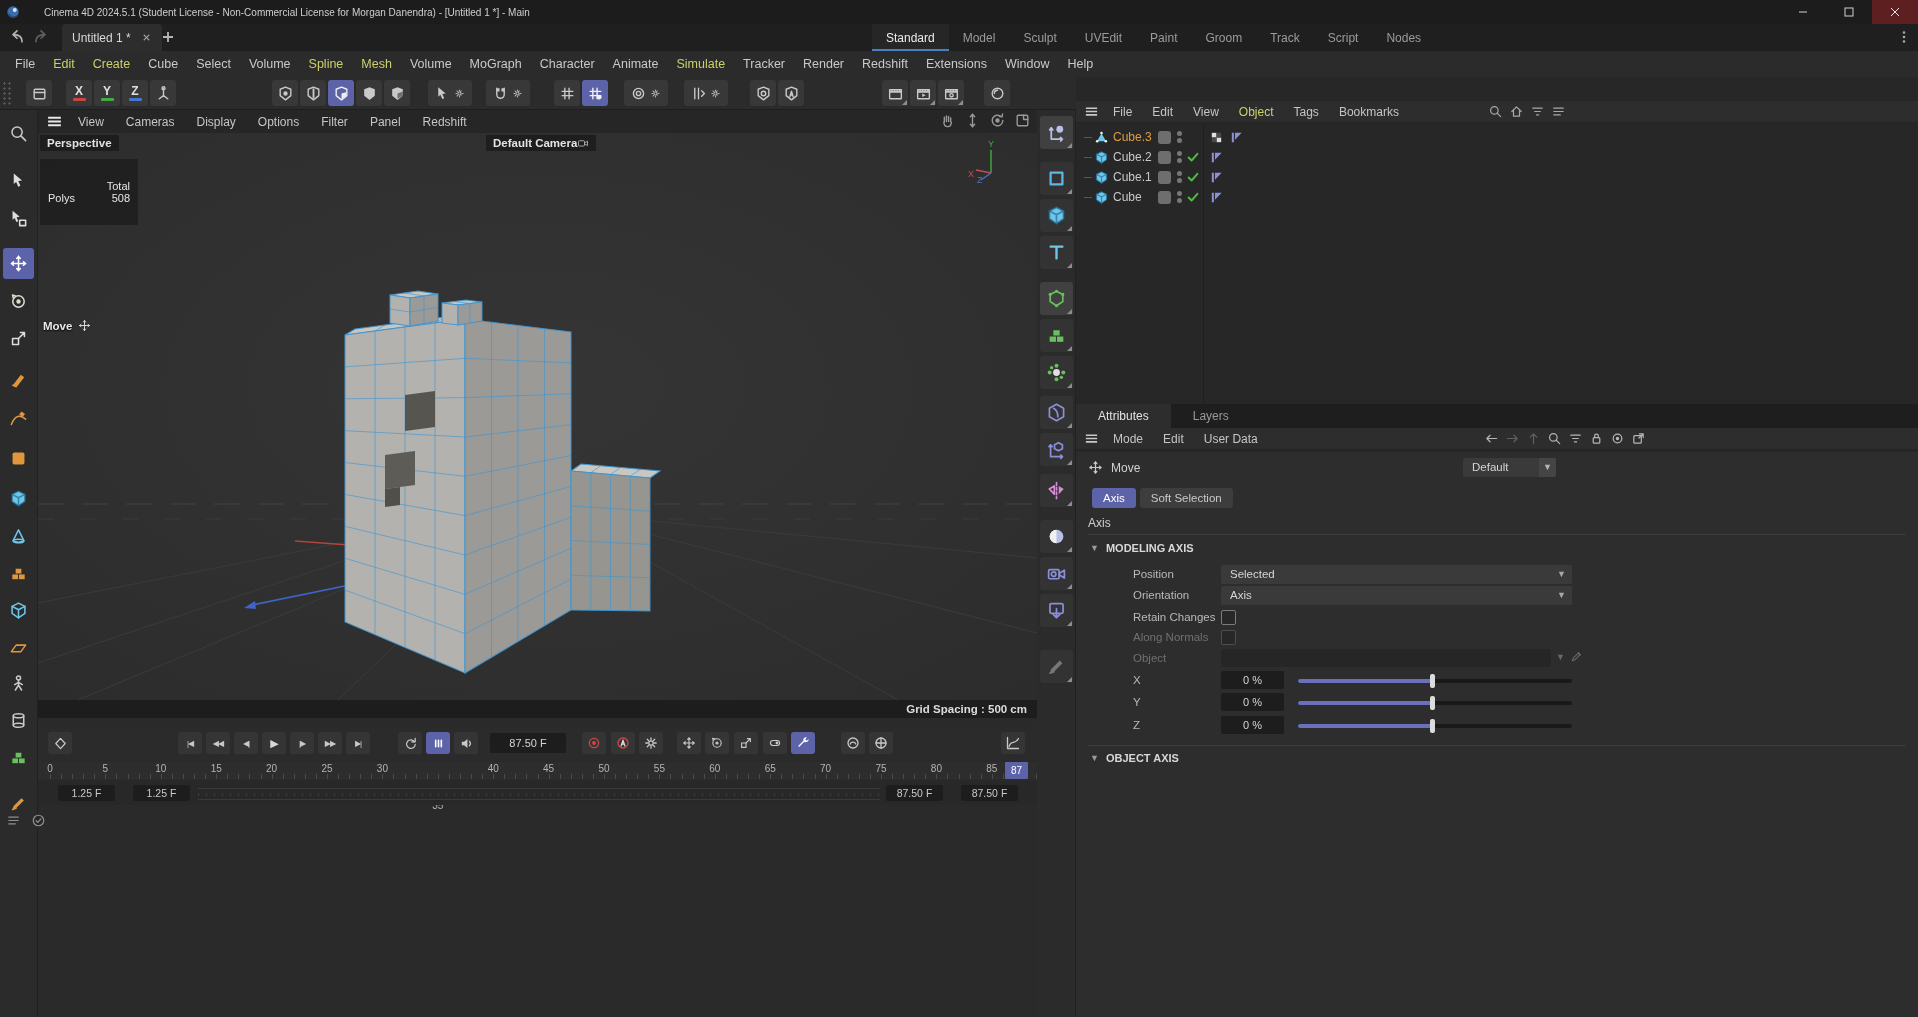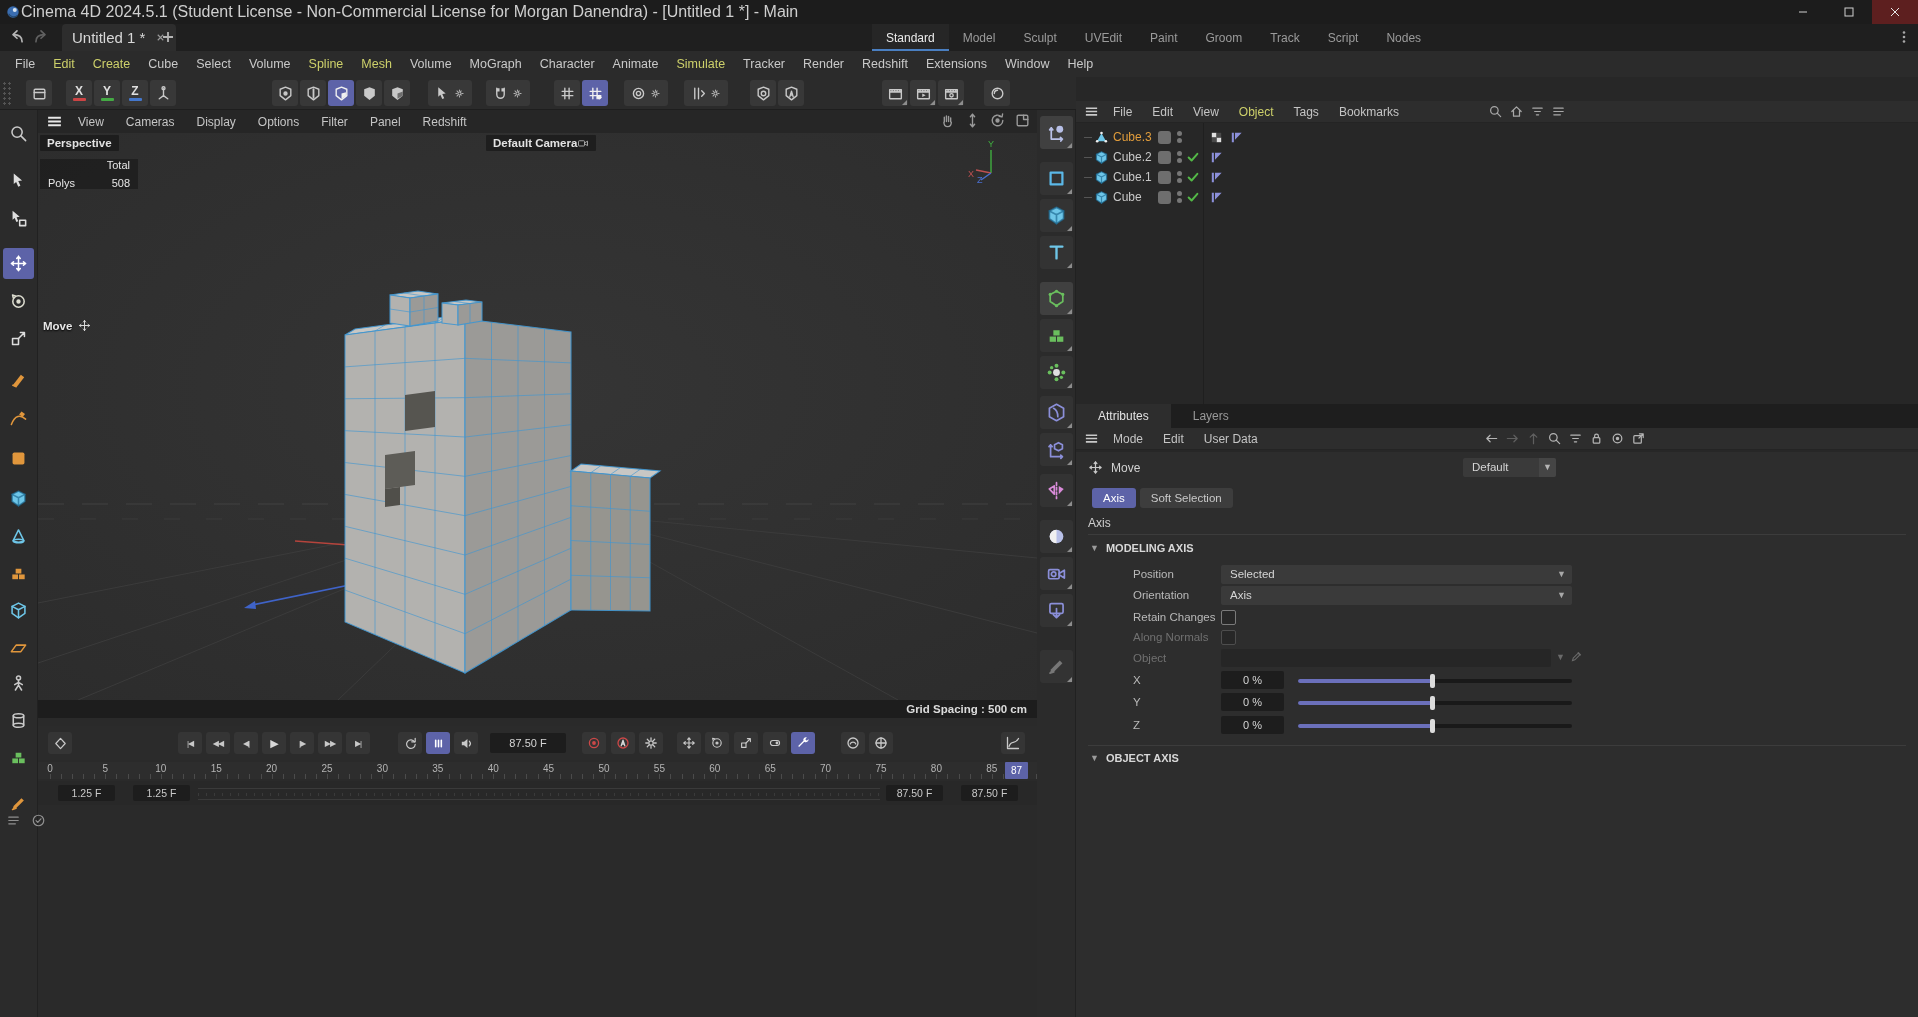--- a/index.html
+++ b/index.html
@@ -5,21 +5,21 @@
   html,body{margin:0;padding:0;background:#111;}
   #root{position:relative;width:1918px;height:1017px;background:#2a2a2a;overflow:hidden;
         font-family:"Liberation Sans",sans-serif;font-size:12px;color:#c8c8c8;
         -webkit-user-select:none;user-select:none;}
   .ico{display:inline-flex;align-items:center;justify-content:center;line-height:0;}
   svg{display:block;}
 
   
   #titlebar{position:absolute;left:0;top:0;width:1918px;height:24px;background:#1c1c1c;
             display:flex;align-items:center;}
-  #titlebar .title{margin-left:1px;color:#cfcfcf;font-size:16px;white-space:nowrap;}
+  #titlebar .title{margin-left:24px;color:#cfcfcf;font-size:10px;white-space:nowrap;}
   #wincontrols{position:absolute;right:0;top:0;height:24px;display:flex;}
   #wincontrols .wc{width:46px;height:24px;display:flex;align-items:center;justify-content:center;color:#d0d0d0;}
   #wincontrols .wc.close{background:#5d1f1f;}
 
   
   #tabrow{position:absolute;left:0;top:24px;width:1918px;height:27px;background:#1f1f1f;}
   #undoredo{position:absolute;left:8px;top:3px;display:flex;gap:6px;}
   #doctab{position:absolute;left:62px;top:0;height:27px;background:#2d2d2d;border-radius:4px 4px 0 0;
           display:flex;align-items:center;padding:0 10px;gap:10px;color:#d8d8d8;}
   #addtab{position:absolute;left:160px;top:5px;}
@@ -61,21 +61,21 @@
           align-items:center;padding-left:8px;box-sizing:border-box;}
   #vpmenu .mi{padding:0 11px;color:#c5c5c5;font-size:12px;}
   #vpmenu-icons{position:absolute;right:6px;top:2px;display:flex;gap:8px;}
   #vpcanvas{position:absolute;left:0;top:23px;width:999px;height:567px;overflow:hidden;background:#2f2f2f;}
   #vpfooter{position:absolute;left:0;top:590px;width:999px;height:18px;background:#1d1d1d;
             display:flex;align-items:center;justify-content:flex-end;padding-right:10px;box-sizing:border-box;
             color:#dcdcdc;font-size:11.5px;font-weight:bold;}
   .vplabel{position:absolute;background:rgba(24,24,24,.72);color:#e2e2e2;font-size:11.5px;
            font-weight:bold;padding:2px 7px;border-radius:1px;}
   #vphud{position:absolute;left:2px;top:26px;background:rgba(15,15,15,.45);color:#e6e6e6;
-         font-size:11px;padding:0 8px;display:grid;grid-template-columns:40px 42px;row-gap:6px;}
+         font-size:11px;padding:21px 8px;display:grid;grid-template-columns:40px 42px;}
   #vphud .r{text-align:right;}
   #toolhint{position:absolute;left:5px;top:186px;color:#e8e8e8;font-size:11.5px;font-weight:bold;
             display:flex;align-items:center;gap:6px;text-shadow:0 1px 2px #000;}
   #gizmo{position:absolute;right:24px;top:4px;}
 
   
   #modetools{position:absolute;left:1037px;top:110px;width:39px;height:907px;background:#2b2b2b;
              border-right:1px solid #212121;box-sizing:border-box;}
   .mtile{position:absolute;left:3px;width:33px;height:33px;background:#333333;border-radius:3px;
          display:flex;align-items:center;justify-content:center;}
@@ -203,21 +203,21 @@
       <span class="ico">
           <svg viewBox="0 0 16 16" width="18" height="18">
             <g fill="none" stroke="#606060" stroke-width="1.5" stroke-linecap="round" stroke-linejoin="round">
               <path d="M3.5 13c0-4.5 2.5-6.2 7.5-6.2"></path>
               <path d="M8 3.5l3.5 3.3L8 10"></path>
             </g>
           </svg>
         </span>
     </div>
     <div id="doctab">
-      <span style="font-size:15px">Untitled 1 *</span>
+      <span style="font-size:12px">Untitled 1 *</span>
       <span class="ico">
           <svg viewBox="0 0 16 16" width="11" height="11">
             <path d="M4 4l8 8M12 4l-8 8" stroke="#9a9a9a" stroke-width="1.6"></path>
           </svg>
         </span>
     </div>
     <span id="addtab" class="ico">
         <svg viewBox="0 0 16 16" width="16" height="16">
           <path d="M8 3v10M3 8h10" stroke="#b5b5b5" stroke-width="1.8"></path>
         </svg>
@@ -1045,21 +1045,21 @@
     </div>
   <div id="ruler">
       <div class="ticks"></div>
       <span class="rlab" style="left: 12px;">0</span>
       <span class="rlab" style="left: 67.4px;">5</span>
       <span class="rlab" style="left: 122.8px;">10</span>
       <span class="rlab" style="left: 178.2px;">15</span>
       <span class="rlab" style="left: 233.6px;">20</span>
       <span class="rlab" style="left: 289px;">25</span>
       <span class="rlab" style="left: 344.4px;">30</span>
-      <span class="rlab" style="left: 399.8px;">35</span>
+      <span class="rlab" style="left: 399.8px; margin-top: 37px;">35</span>
       <span class="rlab" style="left: 455.2px;">40</span>
       <span class="rlab" style="left: 510.6px;">45</span>
       <span class="rlab" style="left: 566px;">50</span>
       <span class="rlab" style="left: 621.4px;">55</span>
       <span class="rlab" style="left: 676.8px;">60</span>
       <span class="rlab" style="left: 732.2px;">65</span>
       <span class="rlab" style="left: 787.6px;">70</span>
       <span class="rlab" style="left: 843px;">75</span>
       <span class="rlab" style="left: 898.4px;">80</span>
       <span class="rlab" style="left: 953.8px;">85</span>

